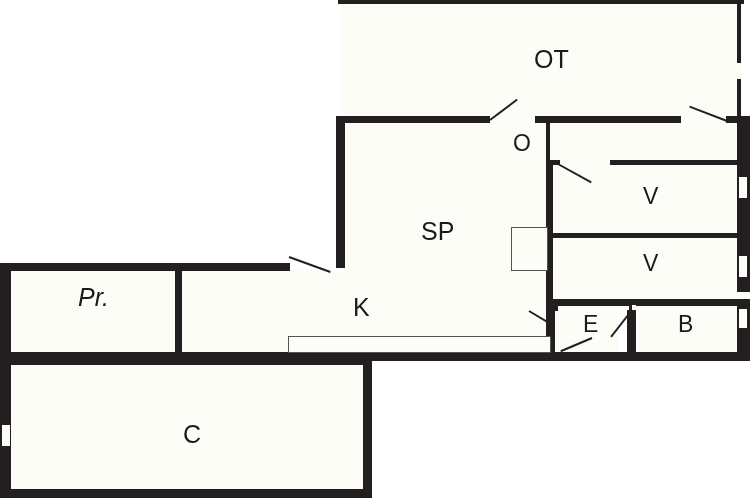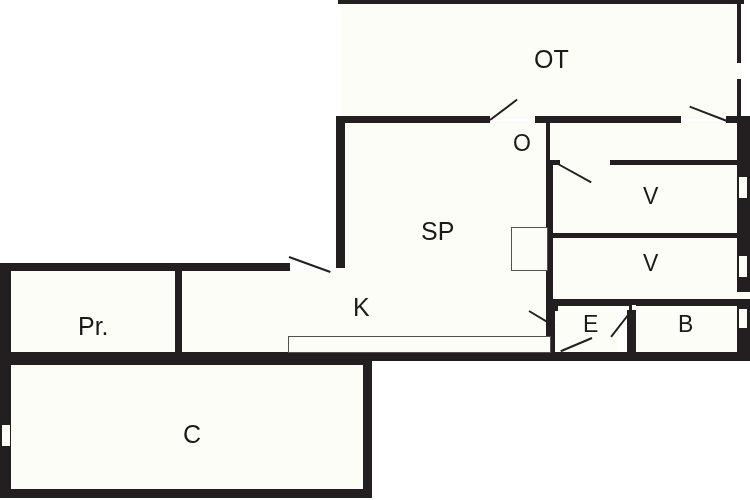--- a/index.html
+++ b/index.html
@@ -150,16 +150,16 @@
   <div class="doorline" style="left:592px; top:337px; width:34px; transform:rotate(157deg);"></div>
 
   <div class="label lbl-lg" style="left:534px; top:47px;">OT</div>
   <div class="label lbl-md" style="left:513px; top:132px;">O</div>
   <div class="label lbl-lg" style="left:421px; top:219px;">SP</div>
   <div class="label lbl-lg" style="left:353px; top:295px;">K</div>
   <div class="label lbl-md" style="left:643px; top:185px;">V</div>
   <div class="label lbl-md" style="left:643px; top:252px;">V</div>
   <div class="label lbl-md" style="left:583px; top:313px;">E</div>
   <div class="label lbl-md" style="left:678px; top:313px;">B</div>
-  <div class="label lbl-lg" style="left:78px; top:314px;">Pr.</div>
+  <div class="label lbl-lg" style="left:78px; top:285px;font-style:italic;">Pr.</div>
   <div class="label lbl-lg" style="left:183px; top:422px;">C</div>
 
 </div>
 
 </body></html>

